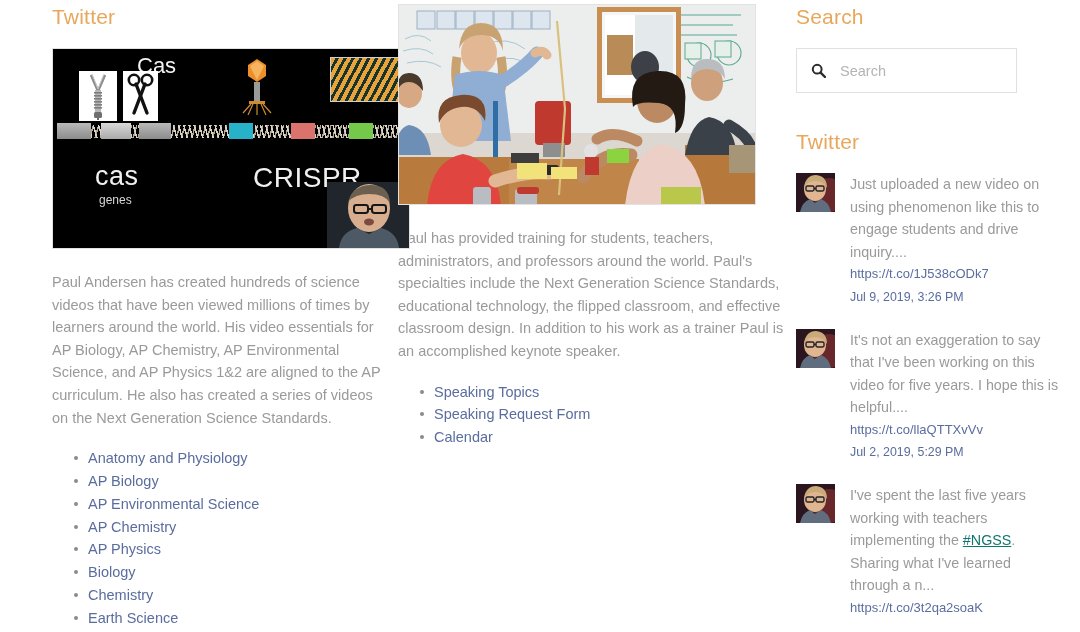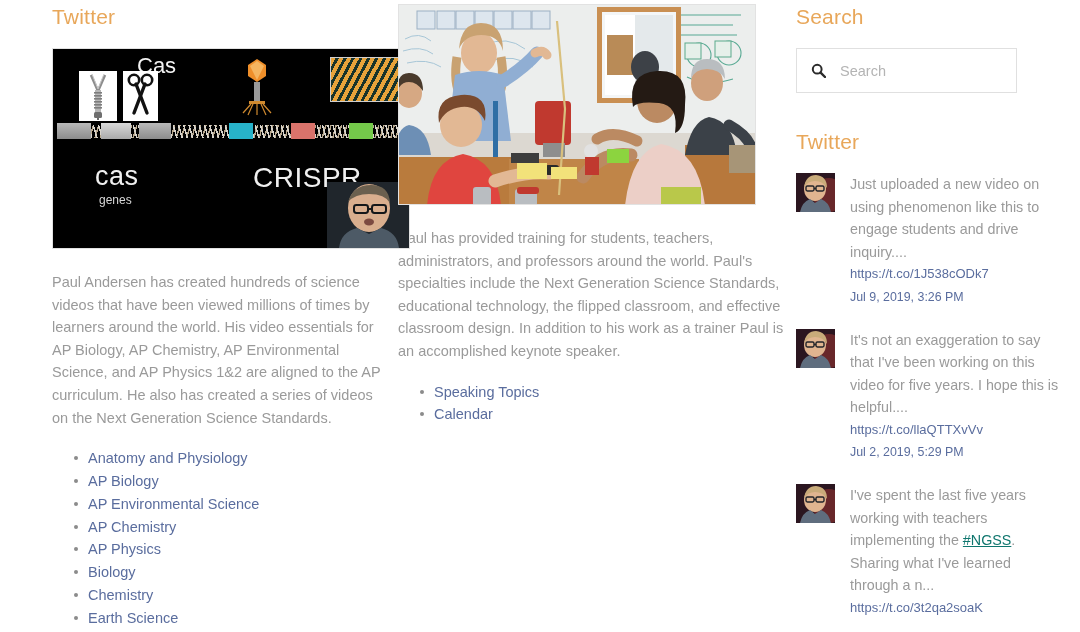--- a/index.html
+++ b/index.html
@@ -389,20 +389,21 @@
           <rect x="118" y="182" width="22" height="7" rx="3" fill="#c0392f"></rect>
           <rect x="262" y="182" width="40" height="19" fill="#b9c84a"></rect>
         </svg>
       </div>
     </div>
 
     <p class="body-text">Paul has provided training for students, teachers, administrators, and professors around the world.  Paul's specialties include the Next Generation Science Standards, educational technology, the flipped classroom, and effective classroom design.  In addition to his work as a trainer Paul is an accomplished keynote speaker.</p>
 
     <ul class="linklist">
       <li><a href="#">Speaking Topics</a></li>
+      <li><a href="#">Speaking Request Form</a></li>
       <li><a href="#">Calendar</a></li>
     </ul>
   </div>
 
   <div class="col-sidebar">
     <h2 class="section-heading">Search</h2>
 
     <div class="search-wrap">
       <span class="search-icon">
         <svg width="15" height="15" viewBox="0 0 15 15">

